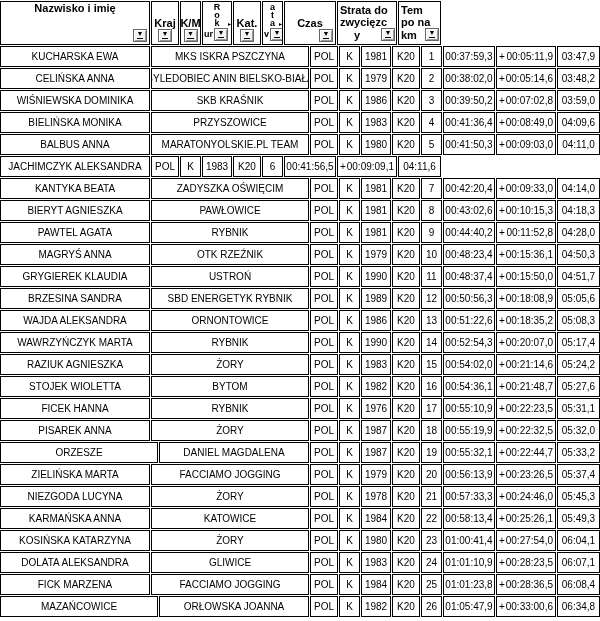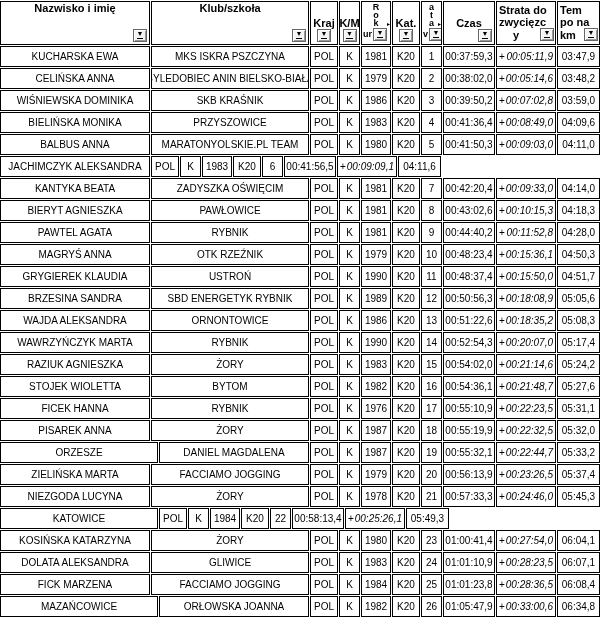--- a/index.html
+++ b/index.html
@@ -27,42 +27,36 @@
   .fb-inline{position:static;flex:0 0 auto;}
   .stack{display:flex;flex-direction:column;align-items:center;justify-content:flex-start;
       font-size:9px;line-height:8px;padding-top:1px;}
   .stack span{display:block;}
   .stack-bottom{display:flex;align-items:flex-start;gap:1px;margin-top:1px;font-size:9px;}
   .marker{position:absolute;right:0;top:45%;font-size:6px;line-height:6px;}
   .hlines{padding:2px 1px 2px 2px;display:flex;flex-direction:column;
       align-items:flex-start;font-size:11px;line-height:12px;}
   .hline-last{display:flex;align-items:center;width:100%;justify-content:space-between;}
   .gap-cell{justify-content:space-between;padding:0 2px;}
-  .gap-cell .gapval{font-style:italic;}
+  .gap-cell .gapval{}
 </style>
 </head>
 <body>
 
 <div class="table">
 
   <div class="tr">
 
     <div class="th c0 th-center">
       <span>Nazwisko i imię</span>
       <button class="filter-btn fb-br">
           <span class="arr">▼</span>
         </button>
     </div>
 
-    <div class="th c1 th-center">
-      <span>Klub/szkoła</span>
-      <button class="filter-btn fb-br">
-          <span class="arr">▼</span>
-        </button>
-    </div>
 
     <div class="th c2 th-top">
       <span>Kraj</span>
       <button class="filter-btn fb-bc">
           <span class="arr">▼</span>
         </button>
     </div>
 
     <div class="th c3 th-top">
       <span>K/M</span>
@@ -448,20 +442,21 @@
         <div class="td c5">K20</div>
         <div class="td c6">21</div>
         <div class="td c7">00:57:33,3</div>
         <div class="td c8 gap-cell">
           <span>+</span>
           <span class="gapval">00:24:46,0</span>
         </div>
         <div class="td c9">05:45,3</div>
       </div>
       <div class="tr">
+        <div class="td c0">KARMAŃSKA ANNA</div>
         <div class="td c1">KATOWICE</div>
         <div class="td c2">POL</div>
         <div class="td c3">K</div>
         <div class="td c4">1984</div>
         <div class="td c5">K20</div>
         <div class="td c6">22</div>
         <div class="td c7">00:58:13,4</div>
         <div class="td c8 gap-cell">
           <span>+</span>
           <span class="gapval">00:25:26,1</span>

